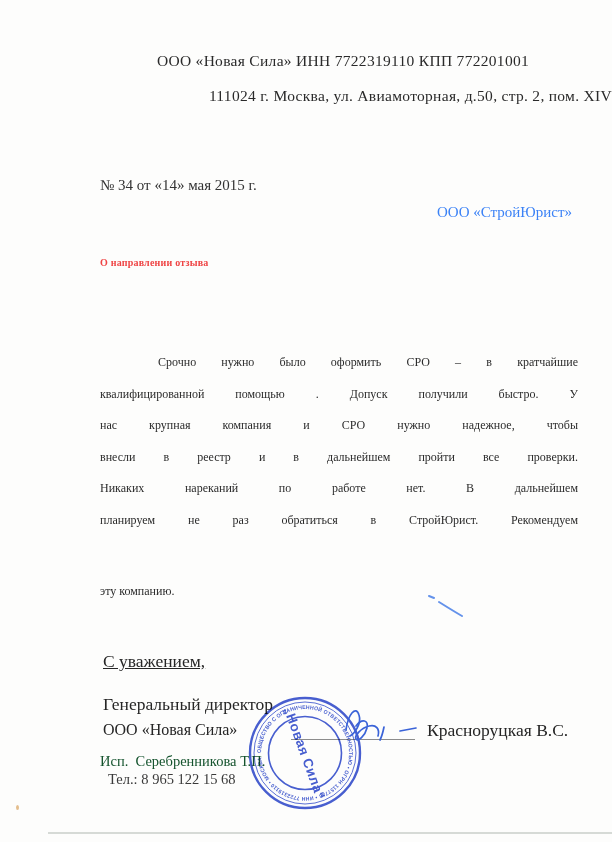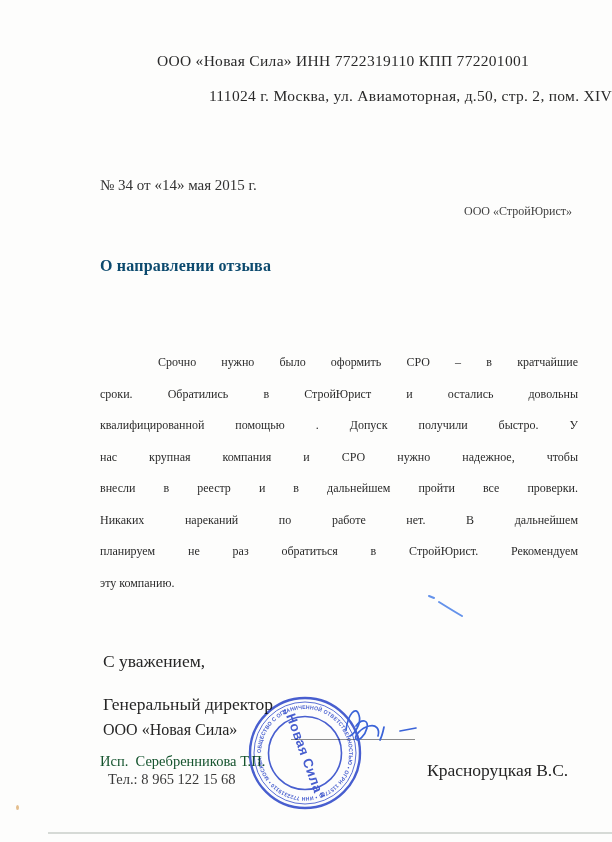--- a/index.html
+++ b/index.html
@@ -10,33 +10,33 @@
     color:#262626;
     position:relative;
     overflow:hidden;
   }
   .abs{position:absolute;}
   
   .letterhead{left:74px;top:52px;width:538px;text-align:center;font-size:15.5px;letter-spacing:.3px;color:#2a2a2a;}
   .letterhead .lh2{margin-top:17px;text-align:right;}
   
   .ref-number{left:100px;top:177px;font-size:15px;color:#333;}
-  .addressee{right:40px;top:204px;font-size:12px;color:#404040;}
+  .addressee{right:40px;top:204px;font-size:15px;color:#3b82f6;}
   
-  .subject{left:100px;top:257px;font-size:16px;font-weight:bold;letter-spacing:.2px;color:#0c4a6e;}
+  .subject{left:100px;top:257px;font-size:10px;font-weight:bold;letter-spacing:.2px;color:#ef4444;}
   
   .body-par{left:100px;top:347px;width:478px;font-size:12px;color:#2b2b2b;}
   .body-line{height:31.5px;line-height:31.5px;text-align:justify;text-align-last:justify;white-space:nowrap;}
   .body-line.first{padding-left:58px;width:420px;}
-  .body-line.last{text-align-last:left;}
+  .body-line.last{text-align-last:left;margin-top:40px;}
   
-  .salutation{left:103px;top:651px;font-size:17.5px;}
+  .salutation{left:103px;top:651px;font-size:17.5px;text-decoration:underline;}
   .sign-title1{left:103px;top:694px;font-size:17.5px;}
   .sign-title2{left:103px;top:721px;font-size:16px;}
-  .signer-name{left:427px;top:720px;font-size:17.5px;margin-top:40px;}
+  .signer-name{left:427px;top:720px;font-size:17.5px;}
   .signature-line{left:291px;top:739px;width:124px;height:1px;background:#8c8c8c;}
   
   .executor{left:100px;top:753px;font-size:14.5px;color:#14532d;white-space:pre;}
   .phone{left:108px;top:771px;font-size:14.5px;color:#3a3a3a;}
   
   .scan-bottom-line{left:48px;top:832px;width:564px;height:1.5px;background:#cfd4cf;opacity:.85;}
   .scan-speck{left:16px;top:805px;width:3px;height:5px;background:#d9a25e;border-radius:50%;opacity:.7;}
   
   .ink-overlay{left:0;top:0;pointer-events:none;}
   .stamp-group{mix-blend-mode:multiply;opacity:.88;}
@@ -51,21 +51,20 @@
   <div class="lh2">111024 г. Москва, ул. Авиамоторная, д.50, стр. 2, пом. XIV</div>
 </div>
 
 <div class="abs ref-number">№ 34 от «14» мая 2015 г.</div>
 <div class="abs addressee">ООО «СтройЮрист»</div>
 
 <div class="abs subject">О направлении отзыва</div>
 
 <div class="abs body-par">
   <div class="body-line first">Срочно нужно было оформить СРО – в кратчайшие</div>
-  <div class="body-line">сроки. Обратились в СтройЮрист и остались довольны</div>
   <div class="body-line">квалифицированной помощью . Допуск получили быстро. У</div>
   <div class="body-line">нас крупная компания и СРО нужно надежное, чтобы</div>
   <div class="body-line">внесли в реестр и в дальнейшем пройти все проверки.</div>
   <div class="body-line">Никаких нареканий по работе нет. В дальнейшем</div>
   <div class="body-line">планируем не раз обратиться в СтройЮрист. Рекомендуем</div>
   <div class="body-line last">эту компанию.</div>
 </div>
 
 <div class="abs salutation">С уважением,</div>
 <div class="abs sign-title1">Генеральный директор</div>

